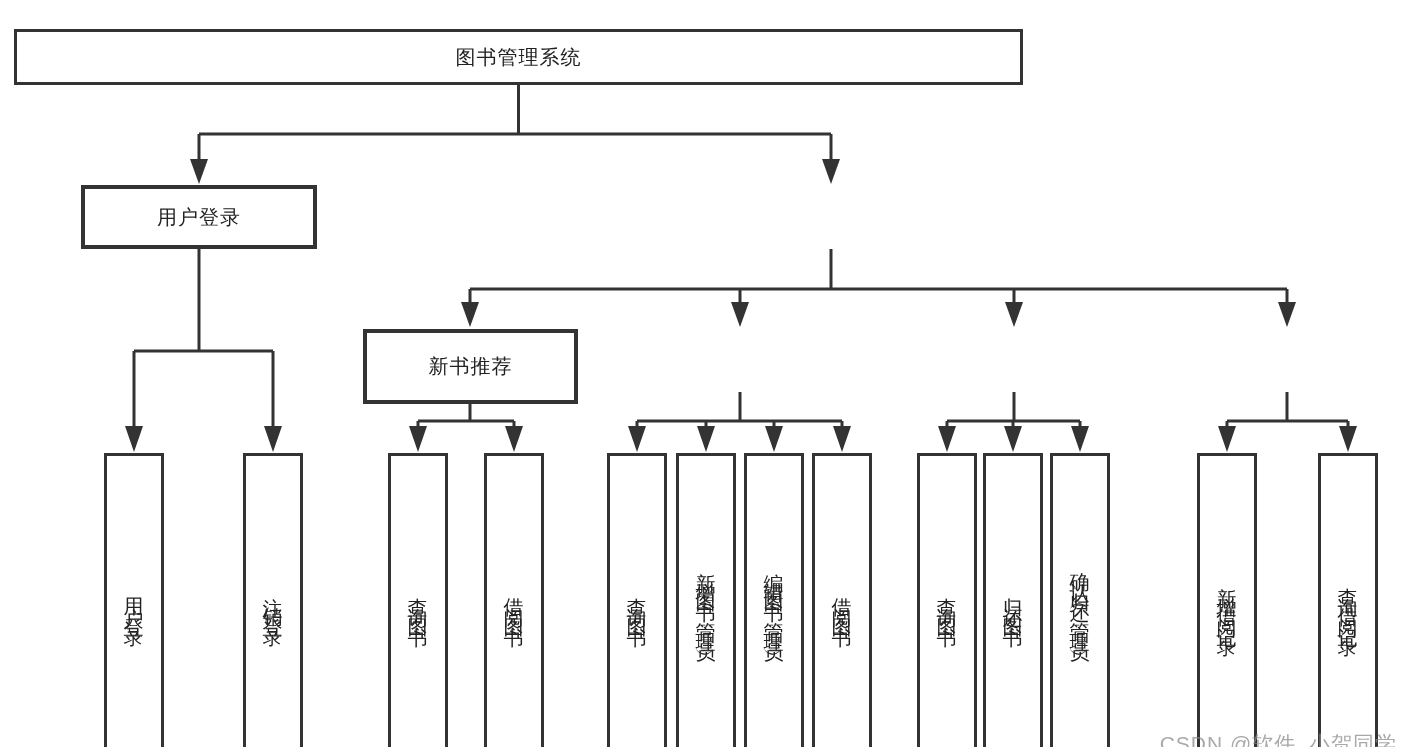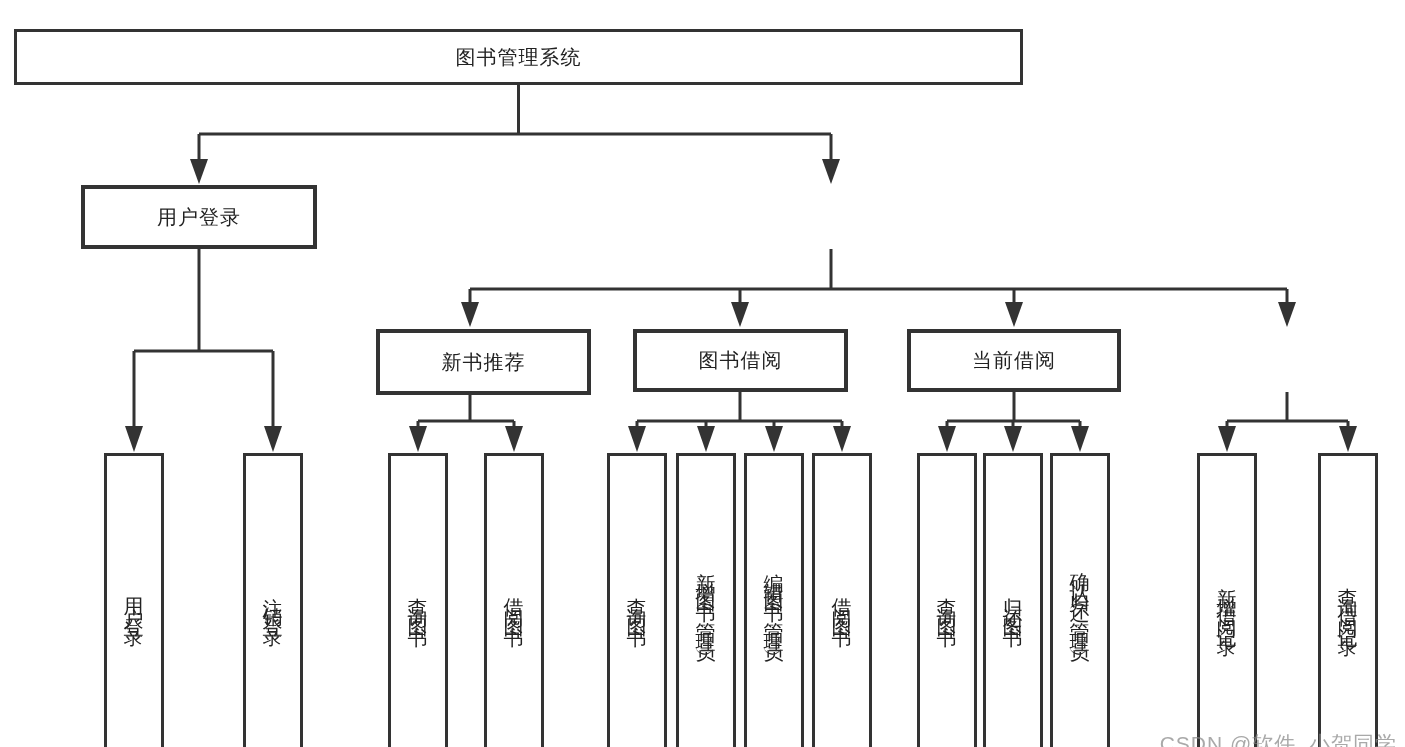--- a/index.html
+++ b/index.html
@@ -122,23 +122,21 @@
       <polygon points="1071,410 1089,410 1080,436"></polygon>
       <polygon points="1218,410 1236,410 1227,436"></polygon>
       <polygon points="1339,410 1357,410 1348,436"></polygon>
     </g>
   </svg>
 
   <div class="node hnode" style="left:14px;top:13px;width:1009px;height:56px">图书管理系统</div>
 
   <div class="node hnode lvl23" style="left:81px;top:169px;width:236px;height:64px">用户登录</div>
 
-  <div class="node hnode lvl23" style="left:376px;top:313px;width:215px;height:66px">新书推荐</div>
-  <div class="node hnode lvl23" style="left:633px;top:313px;width:215px;height:63px">图书借阅</div>
-  <div class="node hnode lvl23" style="left:907px;top:313px;width:214px;height:63px">当前借阅</div>
+  <div class="node hnode lvl23" style="left:363px;top:313px;width:215px;height:75px">新书推荐</div>
 
   <div class="node vnode" style="left:104px">
     <span>用户登录</span>
   </div>
   <div class="node vnode" style="left:243px">
     <span>注销登录</span>
   </div>
 
   <div class="node vnode" style="left:388px">
     <span>查询图书</span>

